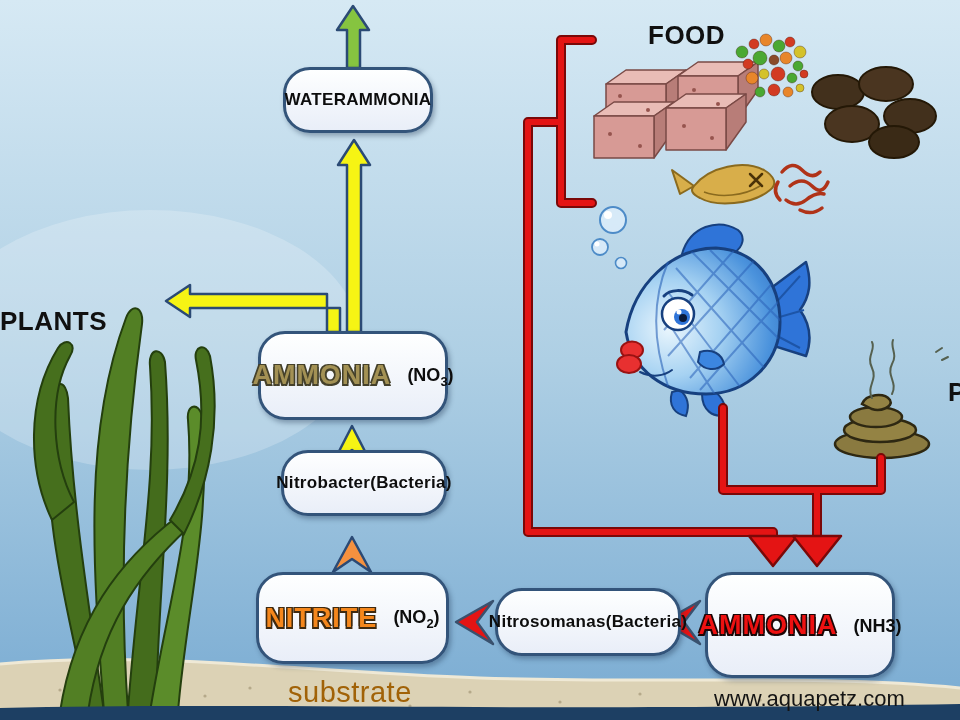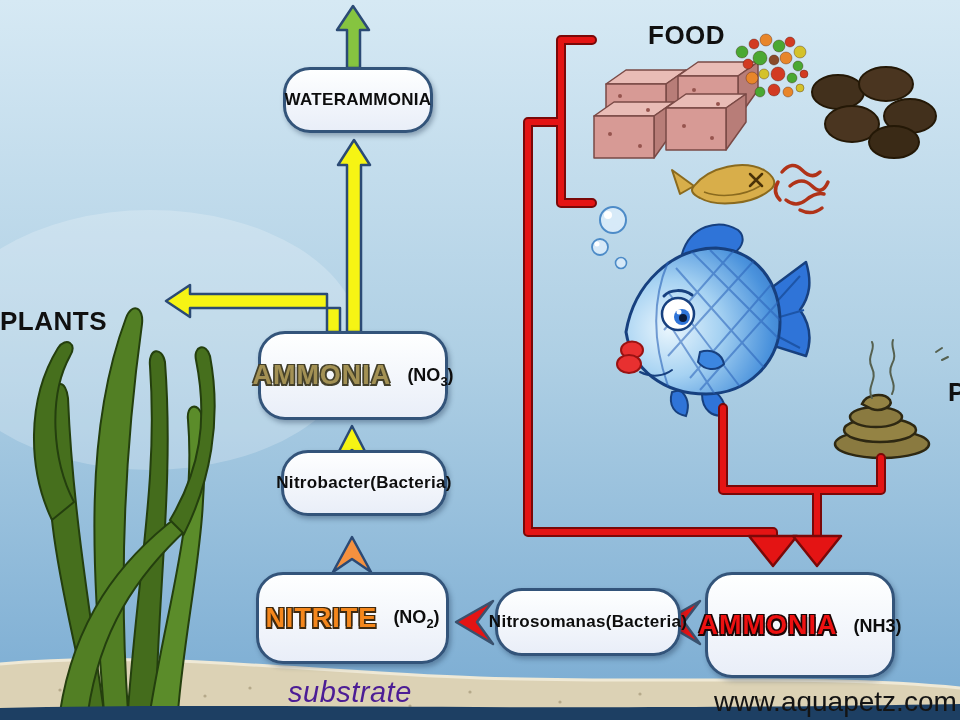--- a/index.html
+++ b/index.html
@@ -19,22 +19,22 @@
   }
   .node-line { font-weight:bold; font-size:17px; color:#0d0d0d; letter-spacing:.3px; }
   .big-title { font-weight:bold; font-size:27px; letter-spacing:1px; }
   .nitrate-title  { color:#a39154; text-shadow:-1.5px -1.5px 0 #44402a, 1.5px -1.5px 0 #44402a, -1.5px 1.5px 0 #44402a, 1.5px 1.5px 0 #44402a; }
   .nitrite-title  { color:#f5871c; text-shadow:-1.5px -1.5px 0 #3f2a10, 1.5px -1.5px 0 #3f2a10, -1.5px 1.5px 0 #3f2a10, 1.5px 1.5px 0 #3f2a10; }
   .ammonia-title  { color:#ee1111; text-shadow:-1.5px -1.5px 0 #1c0606, 1.5px -1.5px 0 #1c0606, -1.5px 1.5px 0 #1c0606, 1.5px 1.5px 0 #1c0606; }
   .formula { font-weight:bold; font-size:18px; color:#0d0d0d; margin-top:2px;margin-left:16px; }
   .formula sub { font-size:13px; }
 
   .label { position:absolute; font-weight:bold; font-size:26px; color:#101010; letter-spacing:.5px; }
-  .substrate-label { position:absolute; font-size:29px; font-weight:normal; color:#4c1d95; letter-spacing:.5px;font-style:italic; }
-  .watermark { position:absolute; font-size:28px; font-weight:normal; color:#141414; }
+  .substrate-label { position:absolute; font-size:29px; font-weight:normal; color:#a16207; letter-spacing:.5px; }
+  .watermark { position:absolute; font-size:22px; font-weight:normal; color:#141414; }
 </style>
 </head>
 <body>
 
 <div class="stage">
 
   <svg class="canvas" width="960" height="720" viewBox="0 0 960 720">
     <defs>
       <linearGradient id="water" x1="0" y1="0" x2="0" y2="1">
         <stop offset="0" stop-color="#d6e9f4"></stop>

